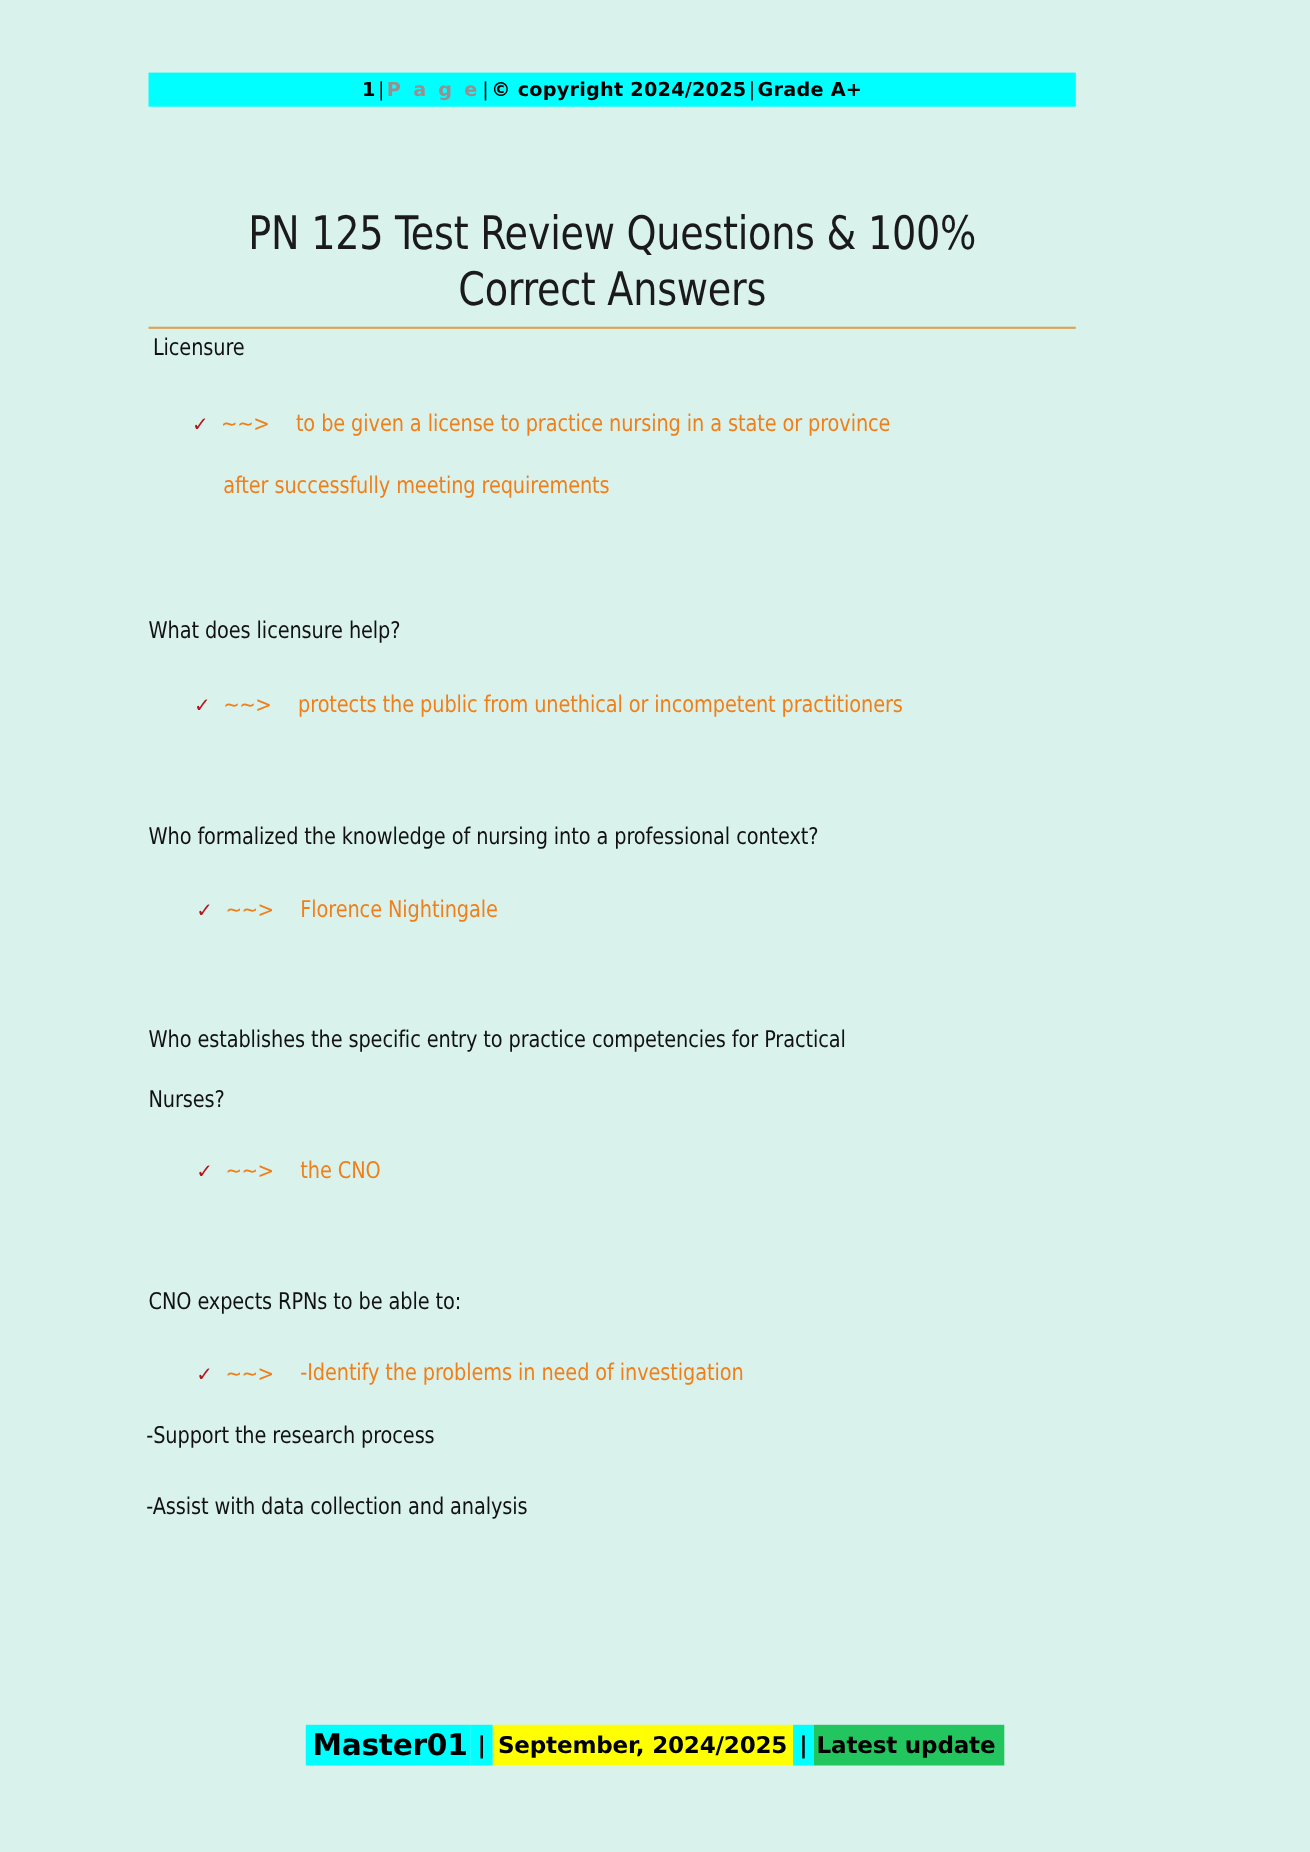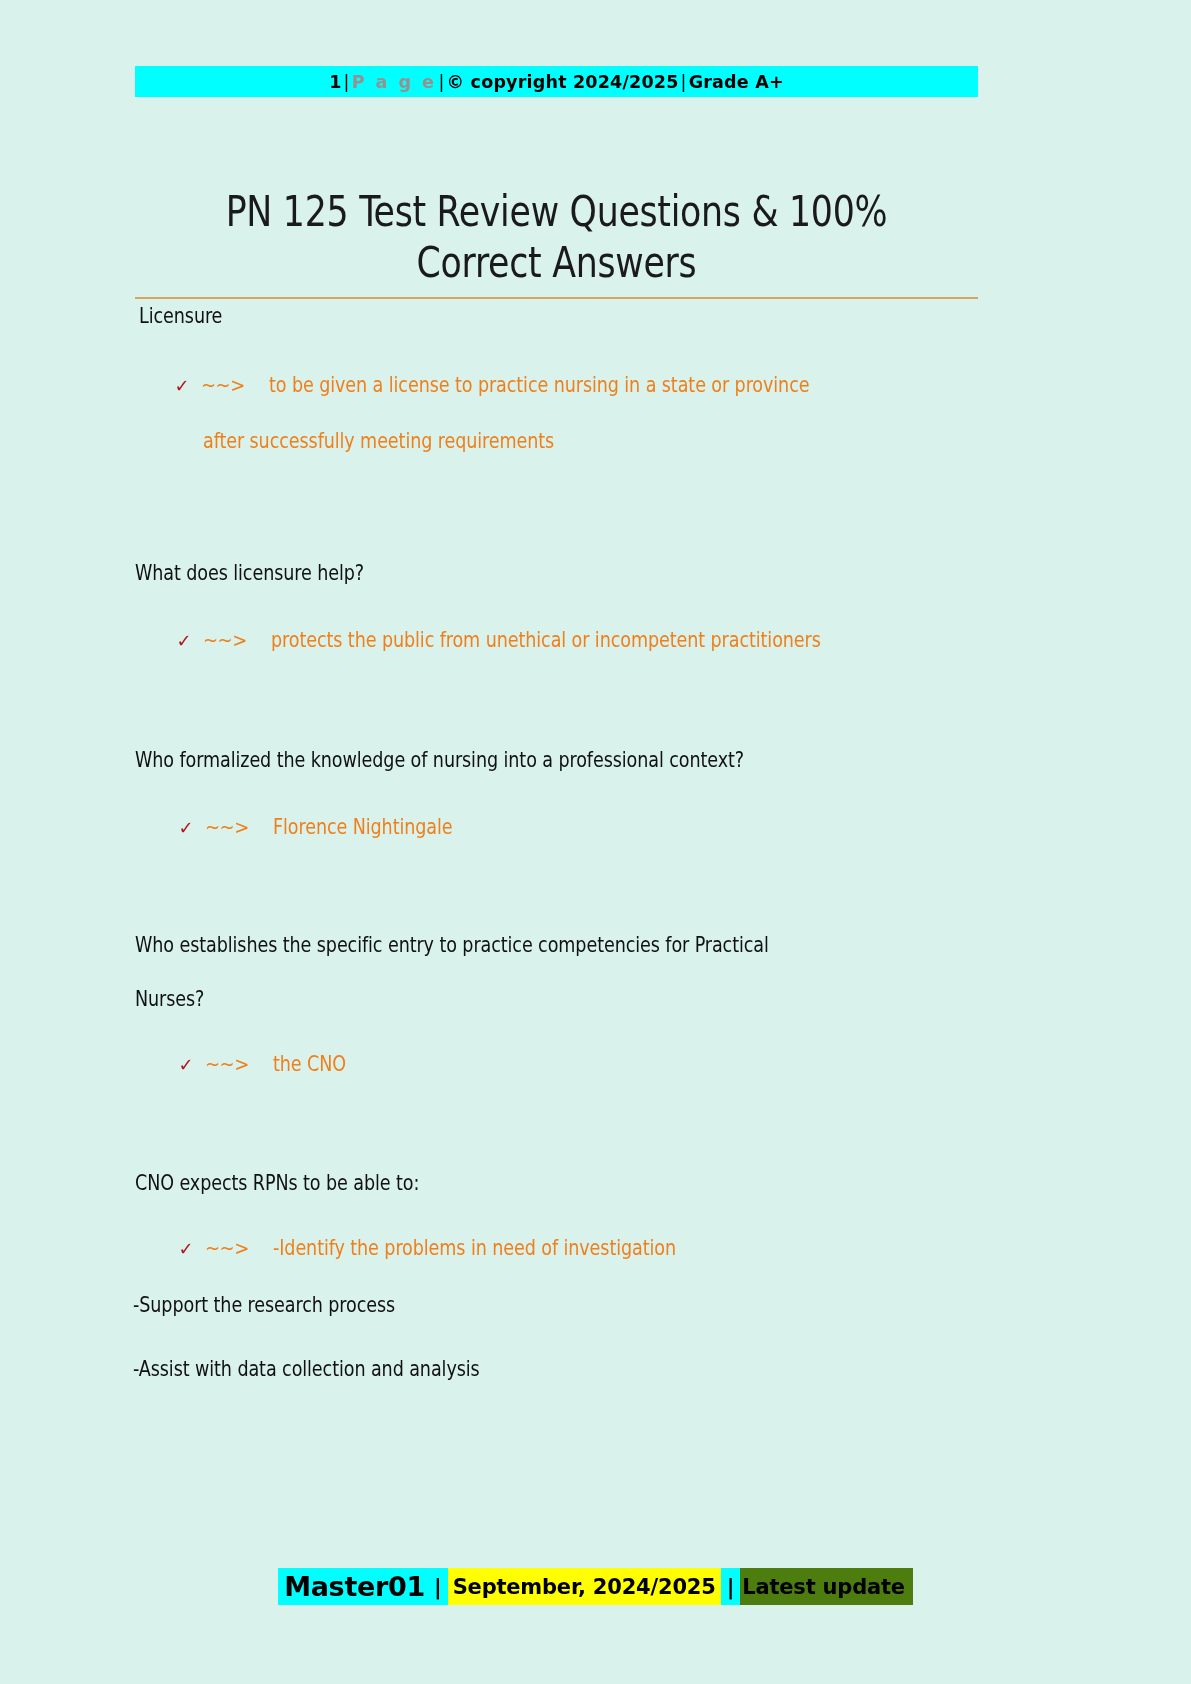--- a/index.html
+++ b/index.html
@@ -182,21 +182,21 @@
     font-size: 21px;
     padding: 3px 5px;
     letter-spacing: -0.2px;
   }
   .fseg-bar2 {
     background: #00ffff;
     font-size: 21px;
     padding: 3px 6px;
   }
   .fseg-latest {
-    background: #4d7c0f;
+    background: #22c55e;
     font-size: 21px;
     padding: 3px 8px 3px 2px;
     letter-spacing: -0.2px;
   }
 </style>
 </head>
 <body>
 
 <div class="page">
 

